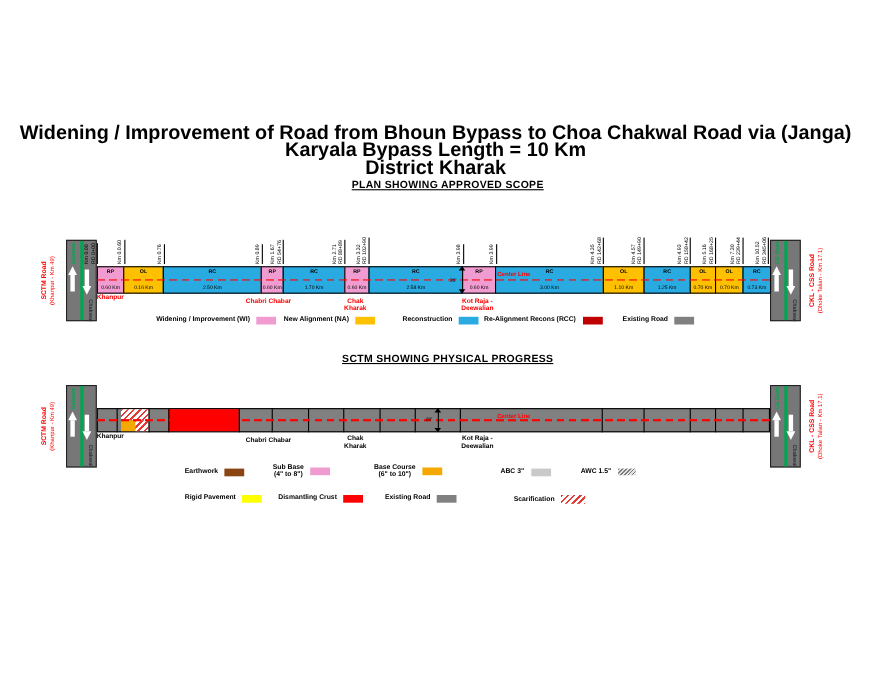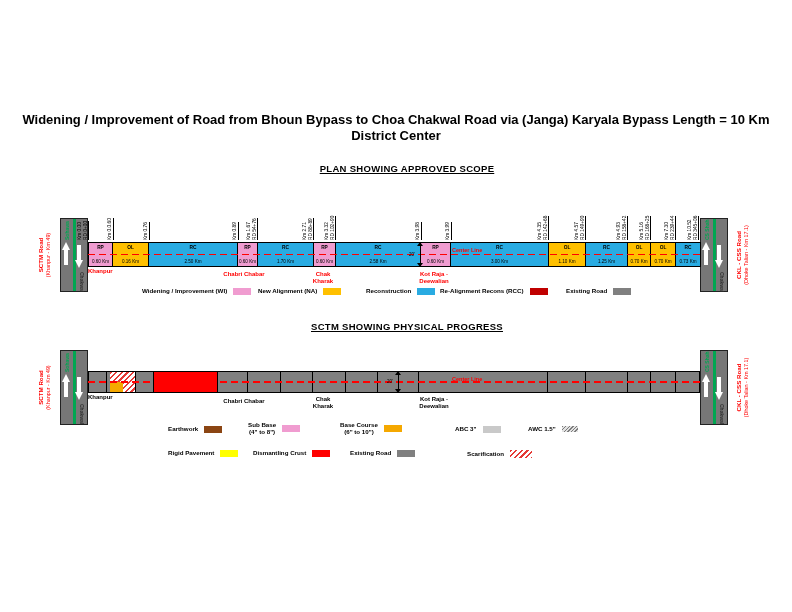--- a/index.html
+++ b/index.html
@@ -1,19 +1,19 @@
 <!DOCTYPE html>
 <html style="--wi: #F09CD0; --na: #FFC000; --rc: #29ABE2; --rcc: #C00000; --existing: #808080; --road: #777777; --green: #00A651; --red: #FF0000; --earthwork: #8B4513; --basecourse: #F5A800; --abc: #C9C9C9; --rigid: #FFFF00; --dismantling: #FF0000; --scar: #E53935;"><head>
 <meta charset="utf-8">
 <style>
   html,body{margin:0;padding:0;background:#fff;}
   #canvas{position:relative;width:792px;height:612px;background:#fff;overflow:hidden;
           font-family:"Liberation Sans",sans-serif;color:#000;}
   .title{position:absolute;top:112px;left:0;width:100%;text-align:center;
-         font-weight:bold;font-size:13px;line-height:16px;}
+         font-weight:bold;font-size:18px;line-height:16px;}
   .plan-heading{position:absolute;left:0;width:100%;text-align:center;font-weight:bold;
                 font-size:9.5px;text-decoration:underline;letter-spacing:.3px;margin-left:11px;}
   #h1{top:163px;} #h2{top:321px;}
   .layer{position:absolute;left:0;top:0;width:100%;height:100%;}
   .road{position:absolute;width:28px;background:var(--road);border:1px solid #222;box-sizing:border-box;z-index:5;}
   .greenline{position:absolute;left:12px;top:0;width:3px;height:100%;background:var(--green);}
   .arrow{position:absolute;display:flex;flex-direction:column;align-items:center;z-index:6;}
   .head{width:0;height:0;border-left:4.5px solid transparent;border-right:4.5px solid transparent;}
   .up .head{border-bottom:8px solid #fff;}
   .down .head{border-top:8px solid #fff;}
@@ -66,21 +66,21 @@
   .sw-rigid{background:var(--rigid);}
   .sw-dismantling{background:var(--dismantling);}
   .sw-scarification{width:22px;height:8px;}
 </style>
 </head>
 <body>
 
 <div id="canvas">
   <div class="title">
     <div>Widening / Improvement of Road from Bhoun Bypass to Choa Chakwal Road via (Janga) Karyala Bypass Length = 10 Km</div>
-    <div>District Center</div>
+    <div>District Kharak</div>
   </div>
   <div class="plan-heading" id="h1">PLAN SHOWING APPROVED SCOPE</div>
   <div class="plan-heading" id="h2">SCTM SHOWING PHYSICAL PROGRESS</div>
   <div class="layer" id="layer-approved">
       <div class="road" style="left: 60px; top: 218px; height: 74px;">
         <div class="greenline"></div>
       </div>
       <div class="arrow up" style="left: 62px; top: 242px;">
         <div class="head"></div>
         <div class="stem"></div>

